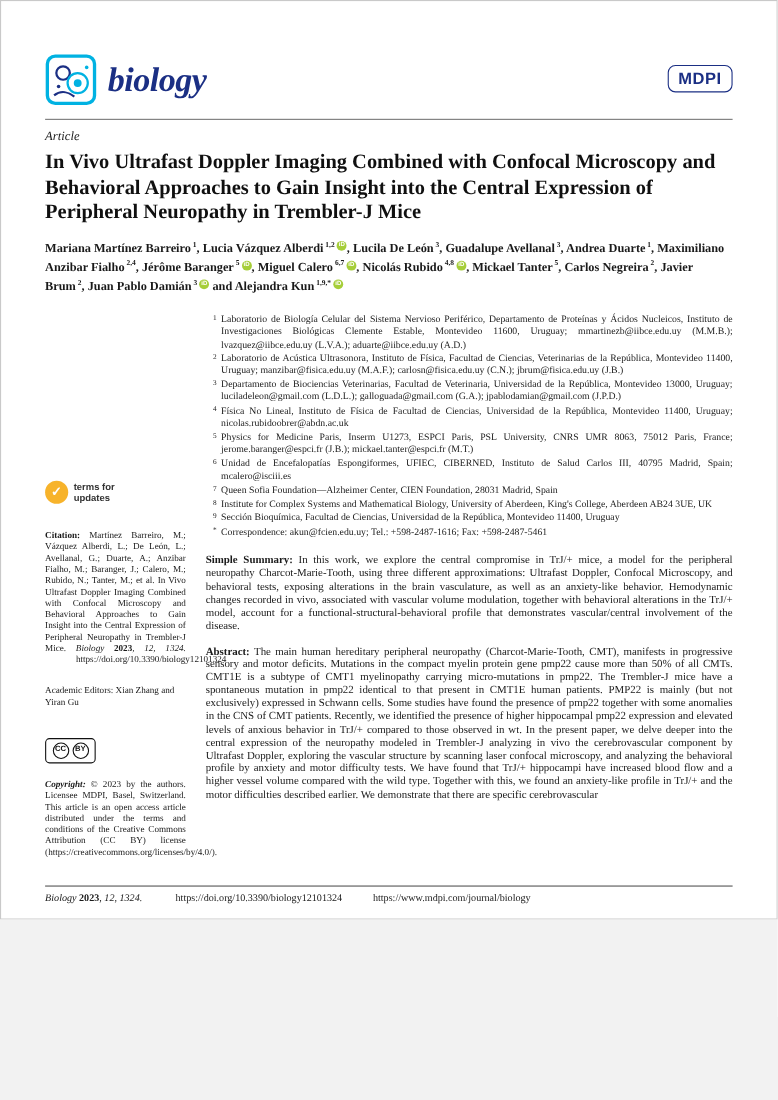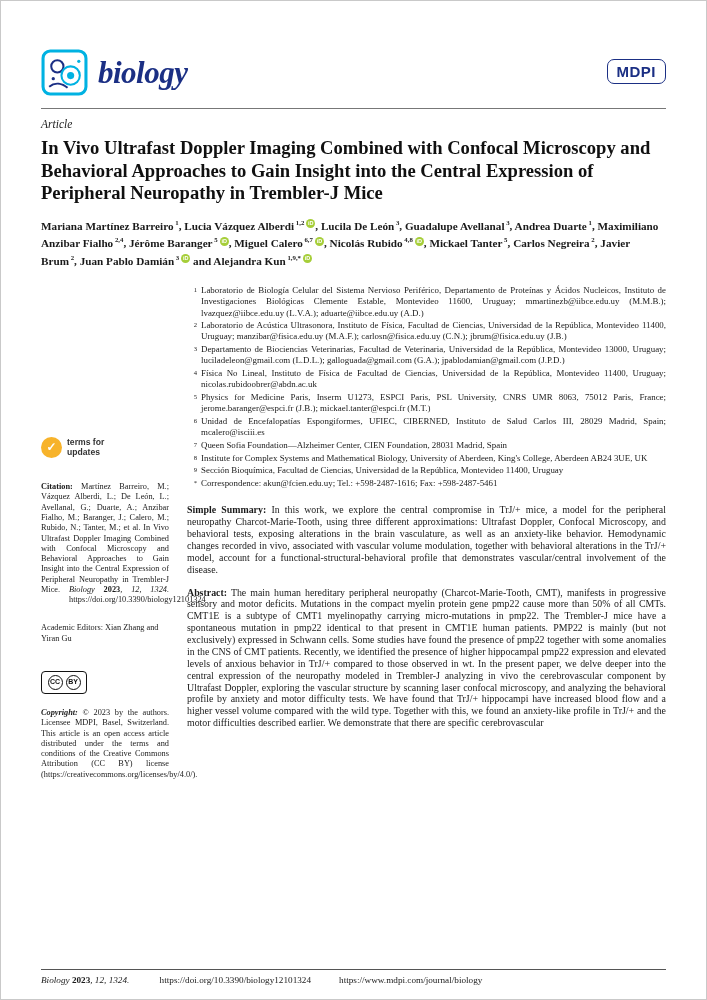--- a/index.html
+++ b/index.html
@@ -5,21 +5,21 @@
   :root{
     --navy:#1b2f84;
     --teal:#00b2e2;
     --orcid:#a6ce39;
     --orange:#f7b32b;
     --ink:#1a1a1a;
   }
   *{box-sizing:border-box;}
   html,body{margin:0;padding:0;background:#f2f2f2;}
   .page{
-    width:707px;height:1000px;margin:0 auto;background:#fff;
+    width:707px;height:836px;margin:0 auto;background:#fff;
     border:1px solid #c9c9c9;position:relative;overflow:hidden;
     padding:0 40px;font-family:"Liberation Serif",serif;color:var(--ink);
   }
   
   header{padding-top:48px;display:flex;justify-content:space-between;align-items:flex-start;}
   .brand{display:flex;align-items:center;gap:10px;}
   .brand-icon svg{width:47px;height:47px;display:block;}
   .brand-name{font-size:31px;font-style:italic;font-weight:bold;color:var(--navy);letter-spacing:-0.5px;}
   .mdpi-logo{
     margin-top:10px;border:1.6px solid var(--navy);border-radius:7px;
@@ -141,37 +141,37 @@
 
     <div class="main-col">
 
       <div class="affiliations">
           <div class="aff-row">
             <span class="aff-num">1</span>
             <div class="aff-text">Laboratorio de Biología Celular del Sistema Nervioso Periférico, Departamento de Proteínas y Ácidos Nucleicos, Instituto de Investigaciones Biológicas Clemente Estable, Montevideo 11600, Uruguay; mmartinezb@iibce.edu.uy (M.M.B.); lvazquez@iibce.edu.uy (L.V.A.); aduarte@iibce.edu.uy (A.D.)</div>
           </div>
           <div class="aff-row">
             <span class="aff-num">2</span>
-            <div class="aff-text">Laboratorio de Acústica Ultrasonora, Instituto de Física, Facultad de Ciencias, Universidad de la República, Montevideo 11400, Uruguay; manzibar@fisica.edu.uy (M.A.F.); carlosn@fisica.edu.uy (C.N.); jbrum@fisica.edu.uy (J.B.)</div>
+            <div class="aff-text">Laboratorio de Acústica Ultrasonora, Instituto de Física, Facultad de Ciencias, Veterinarias de la República, Montevideo 11400, Uruguay; manzibar@fisica.edu.uy (M.A.F.); carlosn@fisica.edu.uy (C.N.); jbrum@fisica.edu.uy (J.B.)</div>
           </div>
           <div class="aff-row">
             <span class="aff-num">3</span>
             <div class="aff-text">Departamento de Biociencias Veterinarias, Facultad de Veterinaria, Universidad de la República, Montevideo 13000, Uruguay; luciladeleon@gmail.com (L.D.L.); galloguada@gmail.com (G.A.); jpablodamian@gmail.com (J.P.D.)</div>
           </div>
           <div class="aff-row">
             <span class="aff-num">4</span>
             <div class="aff-text">Física No Lineal, Instituto de Física de Facultad de Ciencias, Universidad de la República, Montevideo 11400, Uruguay; nicolas.rubidoobrer@abdn.ac.uk</div>
           </div>
           <div class="aff-row">
             <span class="aff-num">5</span>
             <div class="aff-text">Physics for Medicine Paris, Inserm U1273, ESPCI Paris, PSL University, CNRS UMR 8063, 75012 Paris, France; jerome.baranger@espci.fr (J.B.); mickael.tanter@espci.fr (M.T.)</div>
           </div>
           <div class="aff-row">
             <span class="aff-num">6</span>
-            <div class="aff-text">Unidad de Encefalopatías Espongiformes, UFIEC, CIBERNED, Instituto de Salud Carlos III, 28029 Madrid, Spain; mcalero@isciii.es</div>
+            <div class="aff-text">Unidad de Encefalopatías Espongiformes, UFIEC, CIBERNED, Instituto de Salud Carlos III, 40795 Madrid, Spain; mcalero@isciii.es</div>
           </div>
           <div class="aff-row">
             <span class="aff-num">7</span>
             <div class="aff-text">Queen Sofia Foundation—Alzheimer Center, CIEN Foundation, 28031 Madrid, Spain</div>
           </div>
           <div class="aff-row">
             <span class="aff-num">8</span>
             <div class="aff-text">Institute for Complex Systems and Mathematical Biology, University of Aberdeen, King's College, Aberdeen AB24 3UE, UK</div>
           </div>
           <div class="aff-row">

